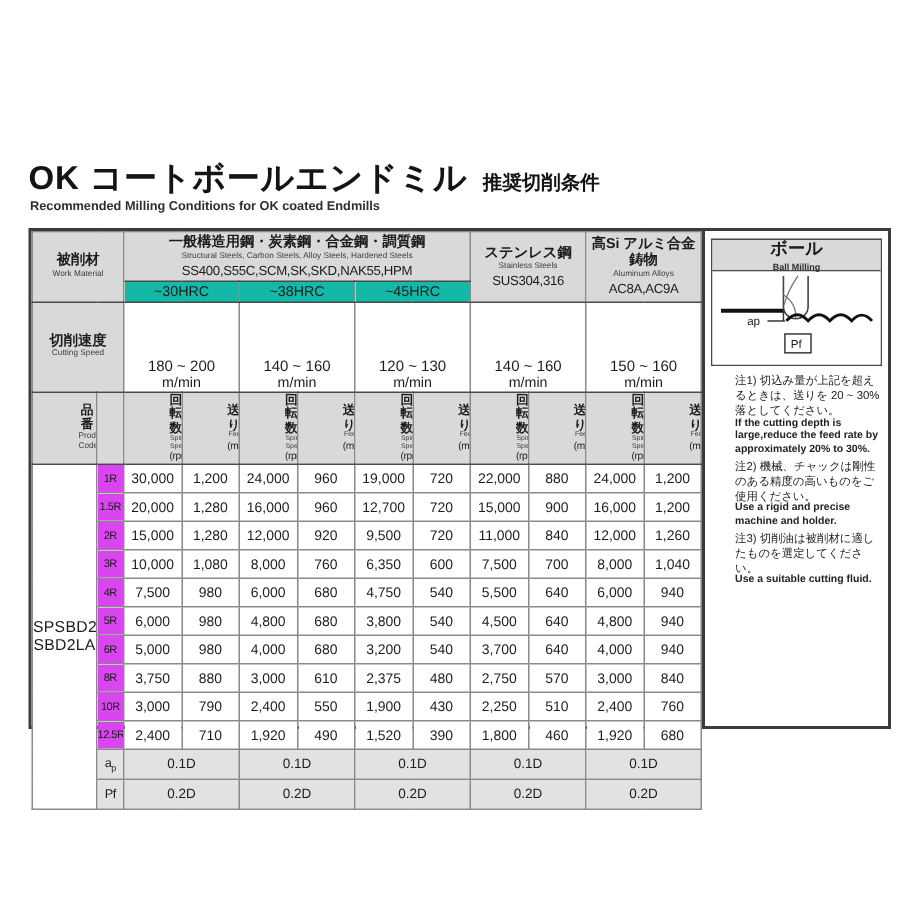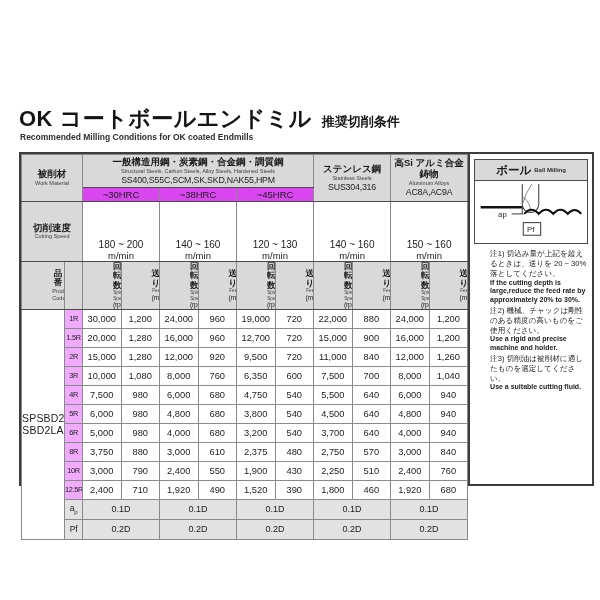--- a/index.html
+++ b/index.html
@@ -24,42 +24,42 @@
   tr.r-speed td { border-bottom:1.4px solid #4a4a4a; }
   tr.r-colhdr td { border-bottom:1.4px solid #4a4a4a;padding-left:30px; }
 
   tr.r-mat { height:33px; } tr.r-hrc { height:14px; } tr.r-speed { height:29px; }
   tr.r-colhdr { height:24px; } tr.r-data { height:19px; } tr.r-apf { height:20px; }
 
   .hdr { background:#d9d9d9; }
   .jp { font-size:9.5px; font-weight:bold; color:#1c1c1c; line-height:1.15; }
   .en { font-size:5.8px; color:#3c3c3c; line-height:1.2; transform:scale(0.95); }
   .grades { font-size:8.8px; color:#1c1c1c; line-height:1.2; letter-spacing:-0.2px; }
-  .hrc { font-size:9.5px; color:#1c1c1c; background:#d946ef; }
+  .hrc { font-size:9.5px; color:#1c1c1c; background:#14b8a6; }
   .speed-val { font-size:10px; color:#1c1c1c; line-height:1.15;margin-top:37px; }
   .speed-unit { font-size:9.5px; color:#1c1c1c; line-height:1.1; }
   .colhdr-jp { font-size:8.5px; font-weight:bold; line-height:1.1; }
   .colhdr-en { font-size:5px; color:#3c3c3c; line-height:1.1; transform:scale(0.92); }
   .colhdr-unit { font-size:6.8px; color:#1c1c1c; line-height:1.15; letter-spacing:-0.3px; }
 
   td.code-cell { background:#fff; font-size:10.5px; color:#1c1c1c; letter-spacing:0.2px; }
-  td.size-cell { background:#f0abfc; font-size:7.3px; color:#1c1c1c; letter-spacing:-0.3px; }
+  td.size-cell { background:#d946ef; font-size:7.3px; color:#1c1c1c; letter-spacing:-0.3px; }
   td.val { background:#fff; font-size:9.3px; color:#1c1c1c; }
   tr.r-apf td { background:#e2e2e2; border-top:1px solid #4a4a4a; }
   td.apf-label { font-size:8.5px; } td.apf-label sub { font-size:6px; }
   td.apf { font-size:9px; }
 
   
   .right-panel { flex:1; border-left:2px solid #3c3c3c; display:flex; flex-direction:column; background:#fff; }
   .cond-hdr { height:100px; flex:none; background:#d9d9d9; border-bottom:1.4px solid #4a4a4a;
     display:flex; flex-direction:column; align-items:center; justify-content:center; }
   .cond-hdr .jp { font-size:9.5px; }
   .ball-box { margin:5px 4px 2px 4px; border:1.5px solid #4a4a4a; flex:none; }
   .ball-title { background:#d9d9d9; border-bottom:1px solid #4a4a4a; height:21px;
-    display:flex; align-items:center; justify-content:center; gap:3px; }
+    display:flex; align-items:center; justify-content:center; gap:3px;flex-direction:column; }
   .ball-title .bjp { font-size:11.5px; font-weight:bold; }
   .ball-title .ben { font-size:6px; font-weight:bold; color:#2e2e2e; }
   .ball-diagram { height:62px; background:#fff; display:flex; align-items:center; justify-content:center; }
   .notes { padding:3px 3px 2px 20px; }
   .note-jp { font-size:7.6px; line-height:1.3; color:#1c1c1c; }
   .note-en { font-size:7px; font-weight:bold; line-height:1.25; color:#222; margin-bottom:1px; }
 </style>
 </head>
 <body>
 

